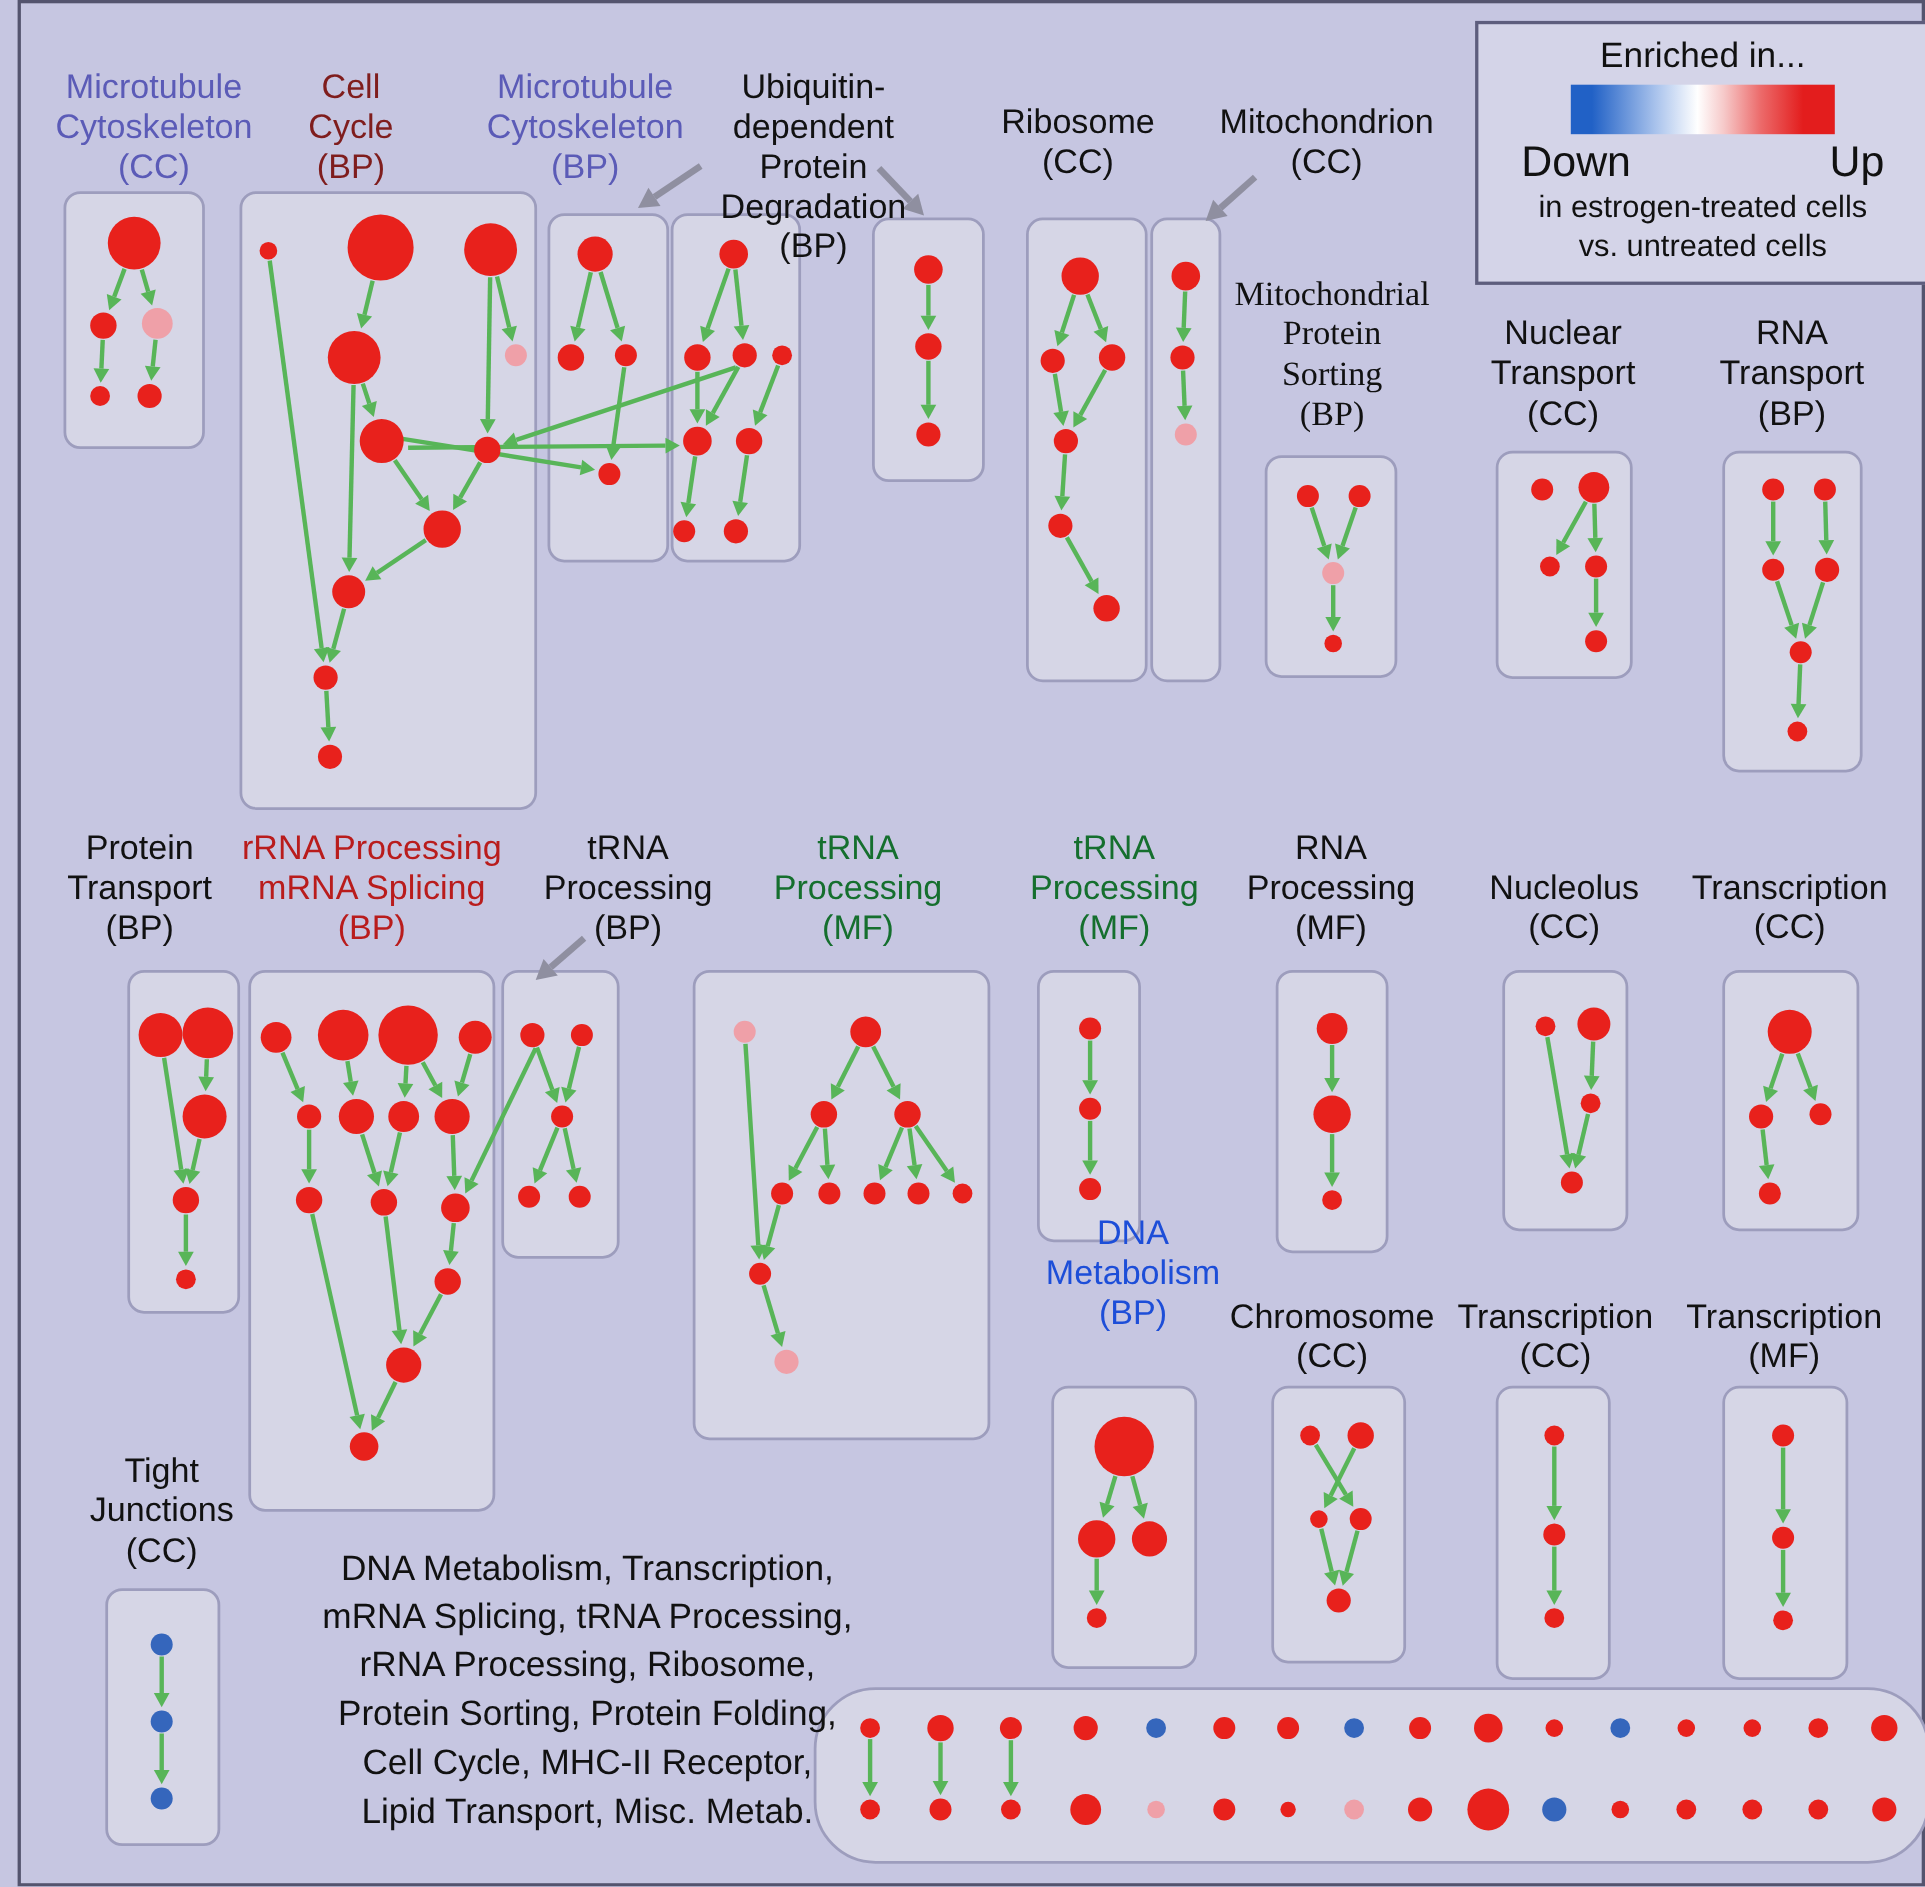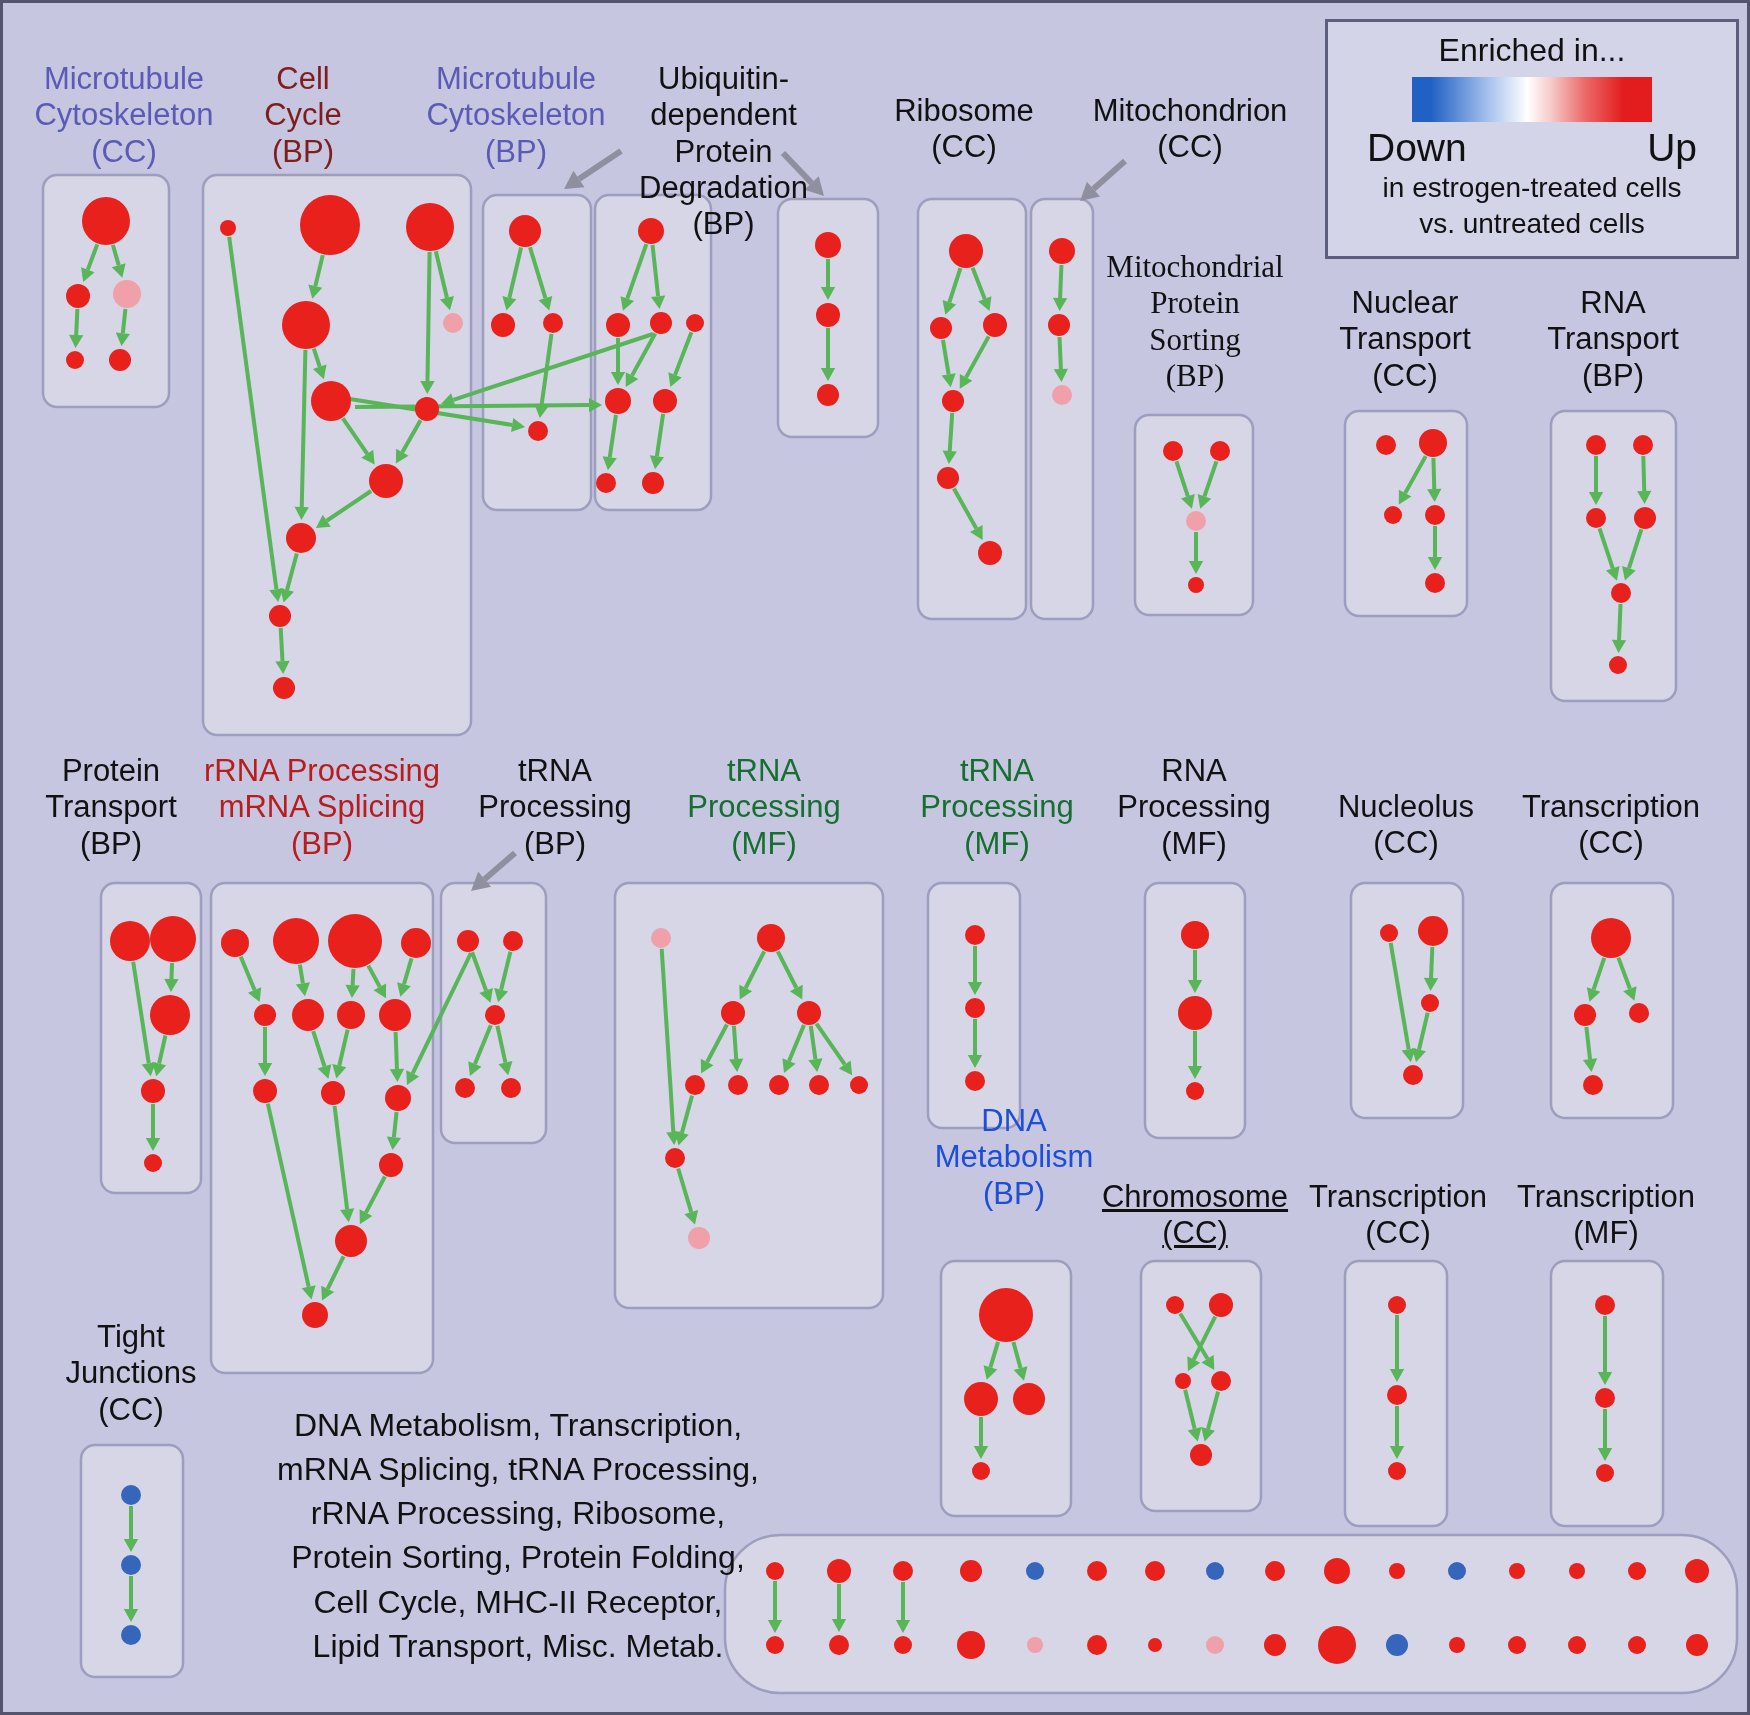--- a/index.html
+++ b/index.html
@@ -1,18 +1,18 @@
 <!DOCTYPE html>
 <html><head>
 <meta charset="utf-8">
 <style>
   * { margin:0; padding:0; box-sizing:border-box; }
   html,body { width:1750px; height:1715px; }
   body { font-family:"Liberation Sans", sans-serif; position:relative; overflow:hidden; background:#c6c6e1; }
-  #frame { position:absolute; inset:0; border:3px solid #54546e; background:#c6c6e1; }
+  #frame { position:absolute; inset:0; border:3px solid #54546e; background:#c6c6e1;margin-left:16px; }
   #net { position:absolute; left:0; top:0; }
   .glabel { position:absolute; text-align:center; font-size:31px; line-height:1.17; white-space:pre-line; color:#111; }
   .legend { position:absolute; left:1322px; top:16px; width:414px; height:240px; border:3px solid #5d5d7d; background:#d4d4e8; text-align:center; }
   .legend-title { font-size:32px; margin-top:10px; color:#111; }
   .legend-grad { width:240px; height:45px; margin:8px auto 4px auto; background:linear-gradient(90deg,#2161c6,#fff,#e31d1d); }
   .legend-du { width:330px; margin:0 auto; display:flex; justify-content:space-between; font-size:39px; color:#111; }
   .legend-sub { font-size:28px; color:#111; line-height:1.28; }
   #caption { position:absolute; left:245px; top:1400px; width:540px; font-size:32px; line-height:1.38; white-space:pre-line; color:#111; text-align:center; }
 </style>
 </head>
@@ -470,21 +470,21 @@
   <div class="glabel" style="left: 1100px; top: 750px; width: 182px; color: rgb(17, 17, 17);">RNA
 Processing
 (MF)</div>
   <div class="glabel" style="left: 1318px; top: 786px; width: 170px; color: rgb(17, 17, 17);">Nucleolus
 (CC)</div>
   <div class="glabel" style="left: 1508px; top: 786px; width: 200px; color: rgb(17, 17, 17);">Transcription
 (CC)</div>
   <div class="glabel" style="left: 925px; top: 1100px; width: 172px; color: #1d4ed8;">DNA
 Metabolism
 (BP)</div>
-  <div class="glabel" style="left: 1086px; top: 1176px; width: 212px; color: rgb(17, 17, 17); text-decoration: underline;">Chromosome
+  <div class="glabel" style="left: 1086px; top: 1176px; width: 212px; color: rgb(17, 17, 17);">Chromosome
 (CC)</div>
   <div class="glabel" style="left: 1294px; top: 1176px; width: 202px; color: rgb(17, 17, 17);">Transcription
 (CC)</div>
   <div class="glabel" style="left: 1502px; top: 1176px; width: 202px; color: rgb(17, 17, 17);">Transcription
 (MF)</div>
   <div class="glabel" style="left: 46px; top: 1316px; width: 164px; color: rgb(17, 17, 17);">Tight
 Junctions
 (CC)</div>
 
   <div class="legend" style="background: rgb(212, 212, 232); border-color: rgb(93, 93, 125);">

